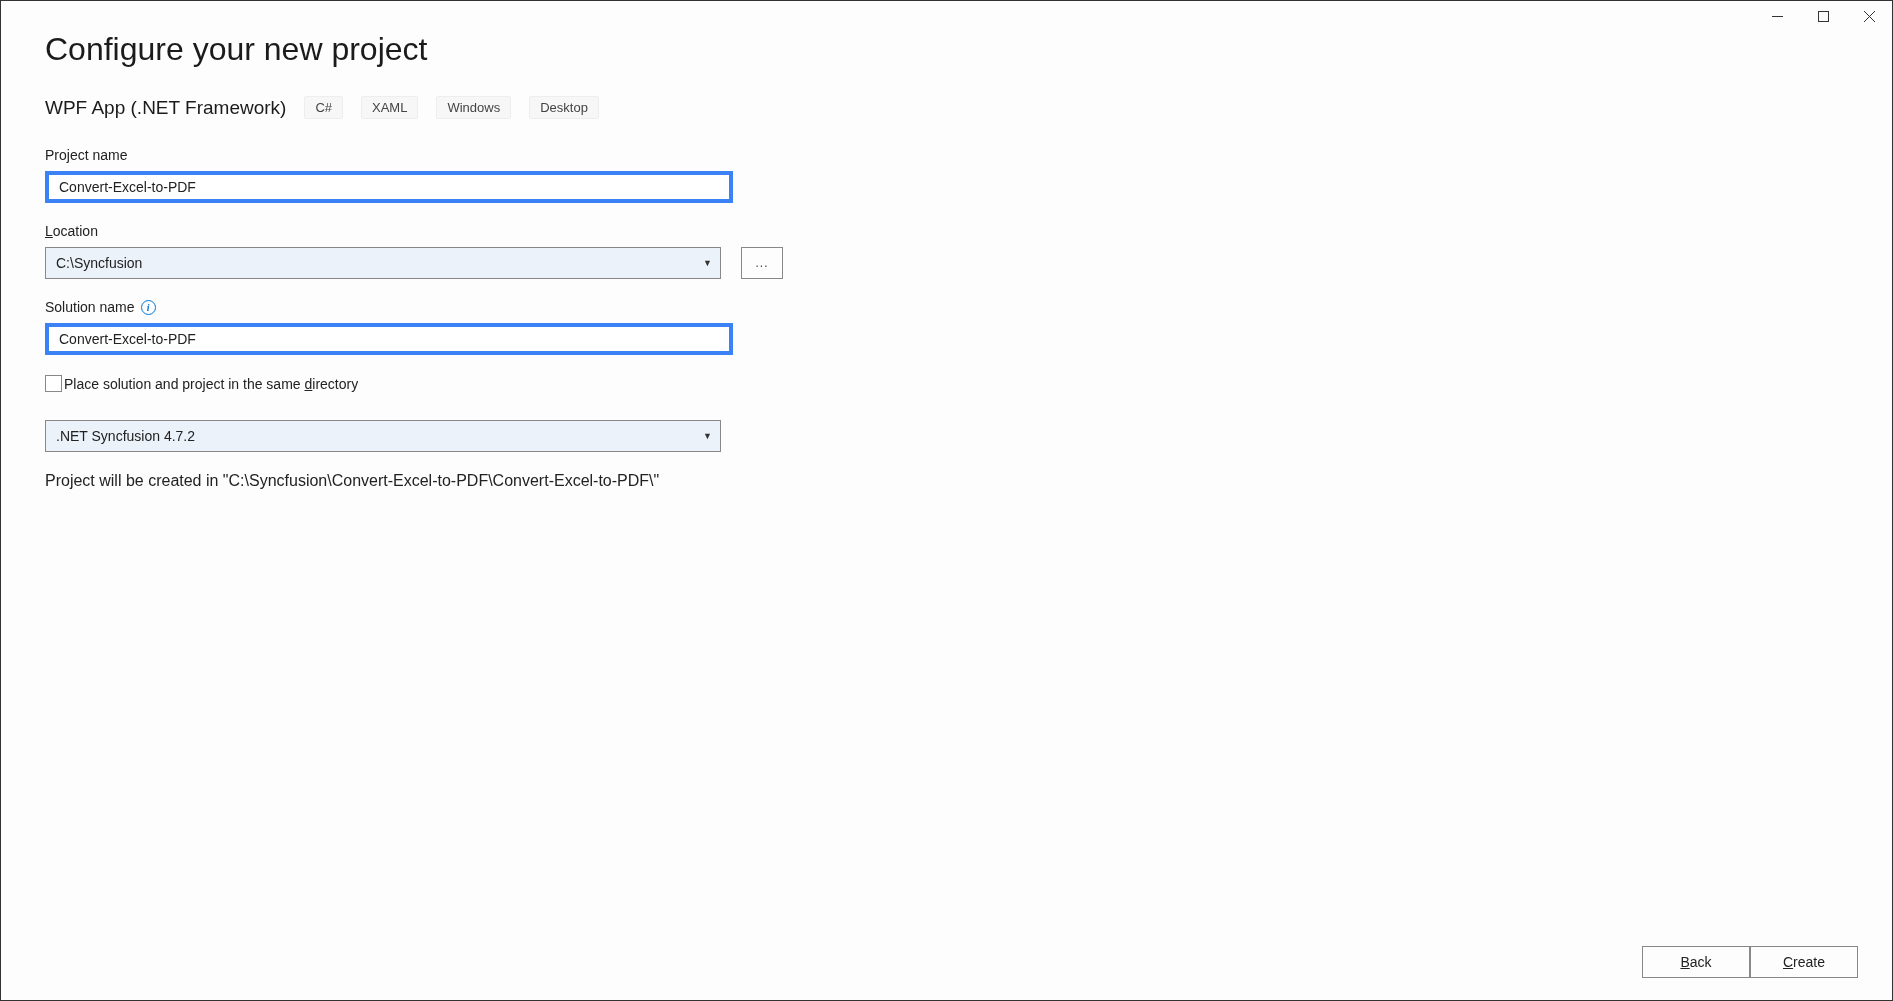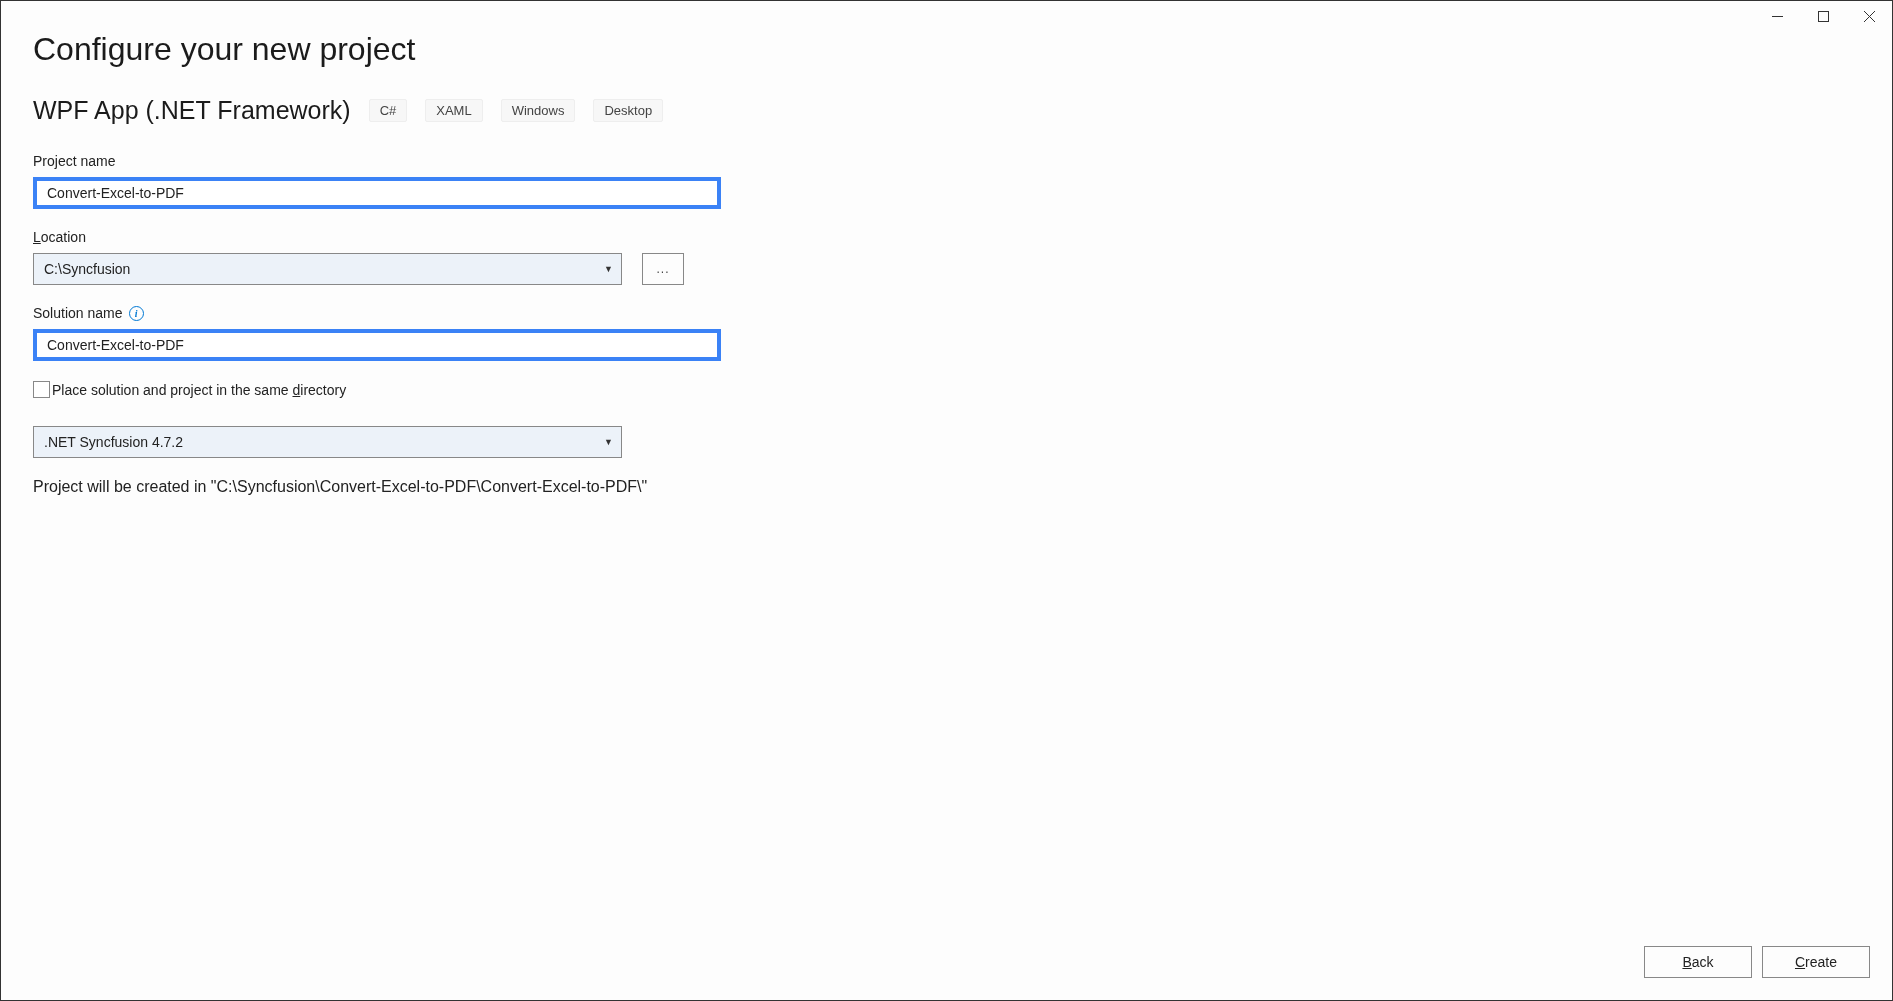--- a/index.html
+++ b/index.html
@@ -36,36 +36,36 @@
     cursor: pointer;
   }
   .titlebar-btn svg {
     width: 11px;
     height: 11px;
     stroke: #333;
     fill: none;
     stroke-width: 1;
   }
   .content {
-    padding: 30px 32px;
+    padding: 30px 44px;
   }
   .page-title {
     font-size: 32px;
     font-weight: 500;
     color: #1b1b1b;
     margin-bottom: 28px;
   }
   .subtitle-row {
     display: flex;
     align-items: center;
     gap: 18px;
     margin-bottom: 28px;
   }
   .subtitle {
-    font-size: 25px;
+    font-size: 19px;
     font-weight: 400;
     color: #1b1b1b;
   }
   .tag {
     font-size: 13px;
     color: #444;
     background: #f7f7f7;
     padding: 3px 10px;
     border: 1px solid #eee;
     border-radius: 2px;
@@ -90,21 +90,21 @@
     font-size: 14px;
     font-family: inherit;
     color: #222;
   }
   .combo-wrap {
     display: flex;
     align-items: center;
     gap: 20px;
   }
   .combo {
-    width: 589px;
+    width: 676px;
     height: 32px;
     border: 1px solid #888;
     background: #ecf2f9;
     display: flex;
     align-items: center;
     justify-content: space-between;
     padding: 0 8px 0 10px;
     font-size: 14px;
     color: #222;
     cursor: pointer;
@@ -159,23 +159,22 @@
     color: #222;
   }
   .info-text {
     font-size: 16px;
     color: #222;
     margin-top: 18px;
   }
   .footer {
     position: absolute;
     bottom: 22px;
-    right: 22px;
-    display: flex;
-    gap: 10px;
+    right: 34px;
+    display: flex;
     margin-left: 8px;
   }
   .footer-btn {
     width: 108px;
     height: 32px;
     border: 1px solid #888;
     background: #fdfdfd;
     font-size: 14px;
     color: #222;
     cursor: pointer;

